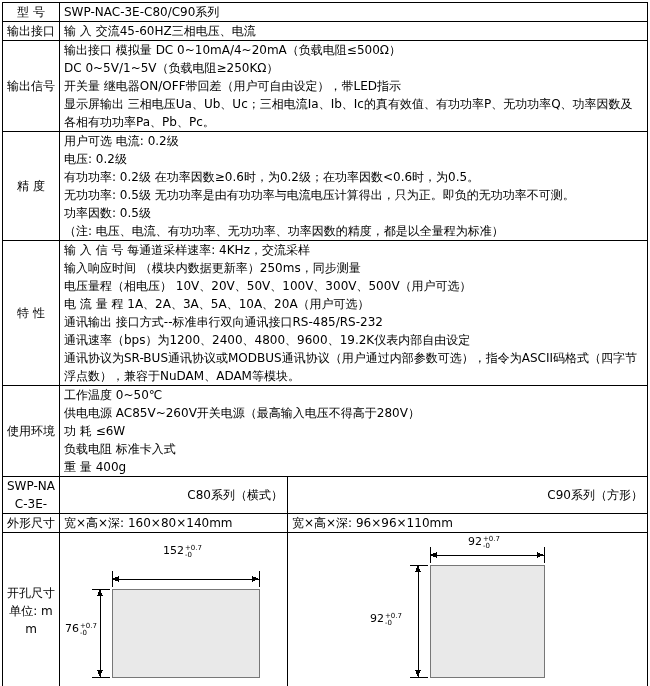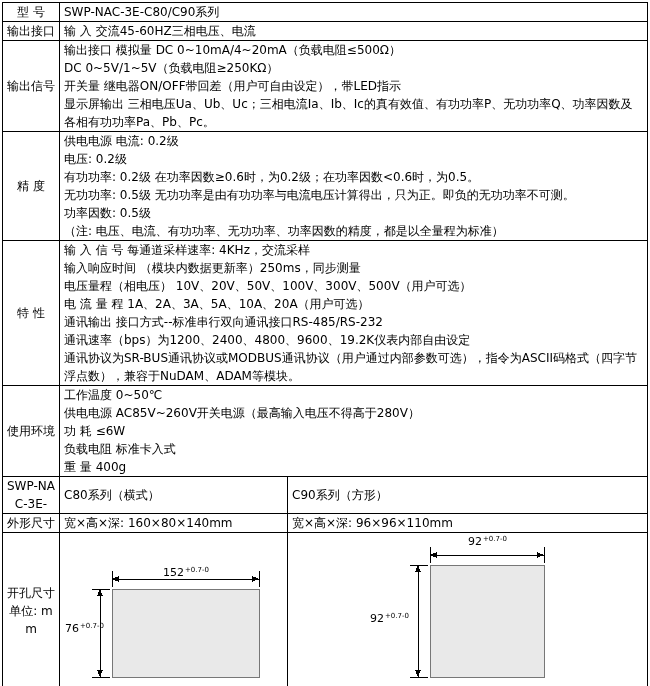--- a/index.html
+++ b/index.html
@@ -21,38 +21,39 @@
     padding: 0 4px;
     line-height: 18px;
     overflow: hidden;
   }
   td.label {
     text-align: center;
     padding: 0 2px;
     word-break: break-all;
     border-radius: 7px;
   }
-  td.center { text-align: left; }
+  td.center { text-align: right; }
   .line { white-space: normal; }
   td.diagram-cell { padding: 0; position: relative; vertical-align: top; }
   .diagram { position: relative; width: 100%; height: 156px; }
   .diagram svg { position: absolute; left: 0; top: 0; shape-rendering: crispEdges; }
   .diagram svg line { stroke: #000; stroke-width: 1; }
   .cutout-rect { fill: #e9e9e9; stroke: #777; stroke-width: 1; }
   .dim {
     position: absolute;
     font-size: 11px;
     line-height: 12px;
     white-space: nowrap;
     display: inline-flex;
     align-items: flex-start;
     background: transparent;
   }
   .dim .tol {
     display: inline-flex;
+    flex-direction: column;
     font-size: 7px;
     line-height: 7px;
     margin-left: 1px;
   }
   .dim .tol i { font-style: normal; }
 </style>
 </head>
 <body>
 
 <table class="spec">
@@ -79,21 +80,21 @@
       <div class="line">输出接口 模拟量 DC 0~10mA/4~20mA（负载电阻≤500Ω）</div>
       <div class="line">DC 0~5V/1~5V（负载电阻≥250KΩ）</div>
       <div class="line">开关量 继电器ON/OFF带回差（用户可自由设定），带LED指示</div>
       <div class="line">显示屏输出 三相电压Ua、Ub、Uc；三相电流Ia、Ib、Ic的真有效值、有功功率P、无功功率Q、功率因数及各相有功功率Pa、Pb、Pc。</div>
     </td>
   </tr>
 
   <tr>
     <td class="label" style="height:108px">精  度</td>
     <td colspan="2">
-      <div class="line">供电电源 电流: 0.2级</div>
+      <div class="line">用户可选 电流: 0.2级</div>
       <div class="line">电压: 0.2级</div>
       <div class="line">有功功率: 0.2级 在功率因数≥0.6时，为0.2级；在功率因数&lt;0.6时，为0.5。</div>
       <div class="line">无功功率: 0.5级 无功功率是由有功功率与电流电压计算得出，只为正。即负的无功功率不可测。</div>
       <div class="line">功率因数: 0.5级</div>
       <div class="line">（注: 电压、电流、有功功率、无功功率、功率因数的精度，都是以全量程为标准）</div>
     </td>
   </tr>
 
   <tr>
     <td class="label" style="height:144px">特  性</td>
@@ -153,21 +154,21 @@
             <line x1="52" y1="54" x2="52" y2="38"></line>
             <line x1="199" y1="54" x2="199" y2="38"></line>
             <line x1="50" y1="56" x2="32" y2="56"></line>
             <line x1="50" y1="144" x2="32" y2="144"></line>
           </g>
           <g>
             <line x1="52" y1="46" x2="199" y2="46" marker-start="url(#arrS)" marker-end="url(#arrE)"></line>
             <line x1="40" y1="56" x2="40" y2="144" marker-start="url(#arrS)" marker-end="url(#arrE)"></line>
           </g>
         </svg>
-        <span class="dim" style="left:103px; top:34px">
+        <span class="dim" style="left:103px; top:12px">
               <span>152</span>
               <span class="tol">
                 <i>+0.7</i>
                 <i>-0</i>
               </span>
             </span>
         <span class="dim" style="left:5px; top:90px">
               <span>76</span>
               <span class="tol">
                 <i>+0.7</i>

